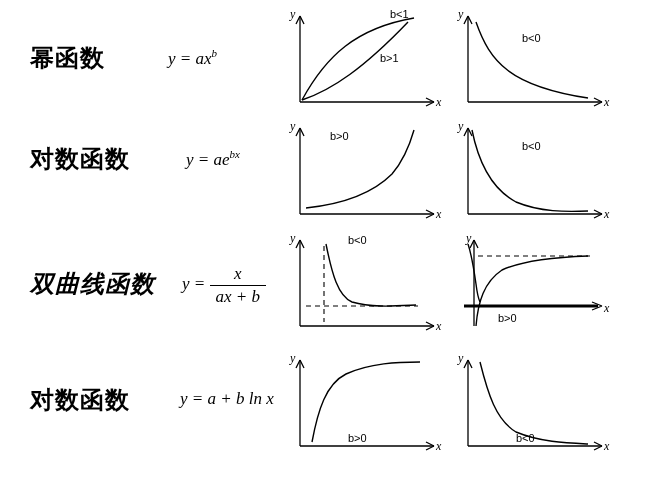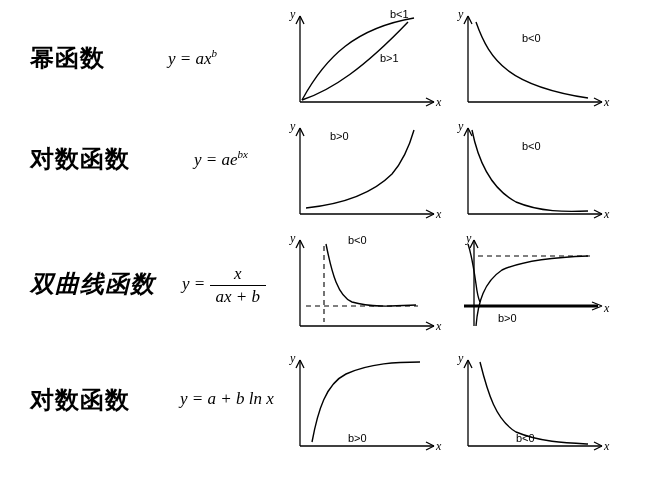--- a/index.html
+++ b/index.html
@@ -141,21 +141,21 @@
         <path class="curve" d="M22,16 C36,56 56,80 134,92"></path>
         <text class="axlabel" x="4" y="12">y</text>
         <text class="axlabel" x="150" y="100">x</text>
         <text class="note" x="68" y="36">b&lt;0</text>
       </svg>
     </div>
   </div>
 
   <div class="row" style="top:118px;">
     <div class="row-label" style="top:25px;">对数函数</div>
-    <div class="row-formula" style="left:194px; top:30px;">
+    <div class="row-formula" style="left:186px; top:30px;">
       <span>y</span>
       <span>=</span>
       <span>ae</span><span class="sup">bx</span>
     </div>
 
     <div class="plot" style="left:286px; top:0px;">
       <svg width="160" height="104" viewBox="0 0 160 104">
         <path class="axis" d="M14,96 L14,10"></path>
         <path class="axis" d="M14,96 L148,96"></path>
         <path class="axis" d="M14,10 l-4,8 M14,10 l4,8"></path>

